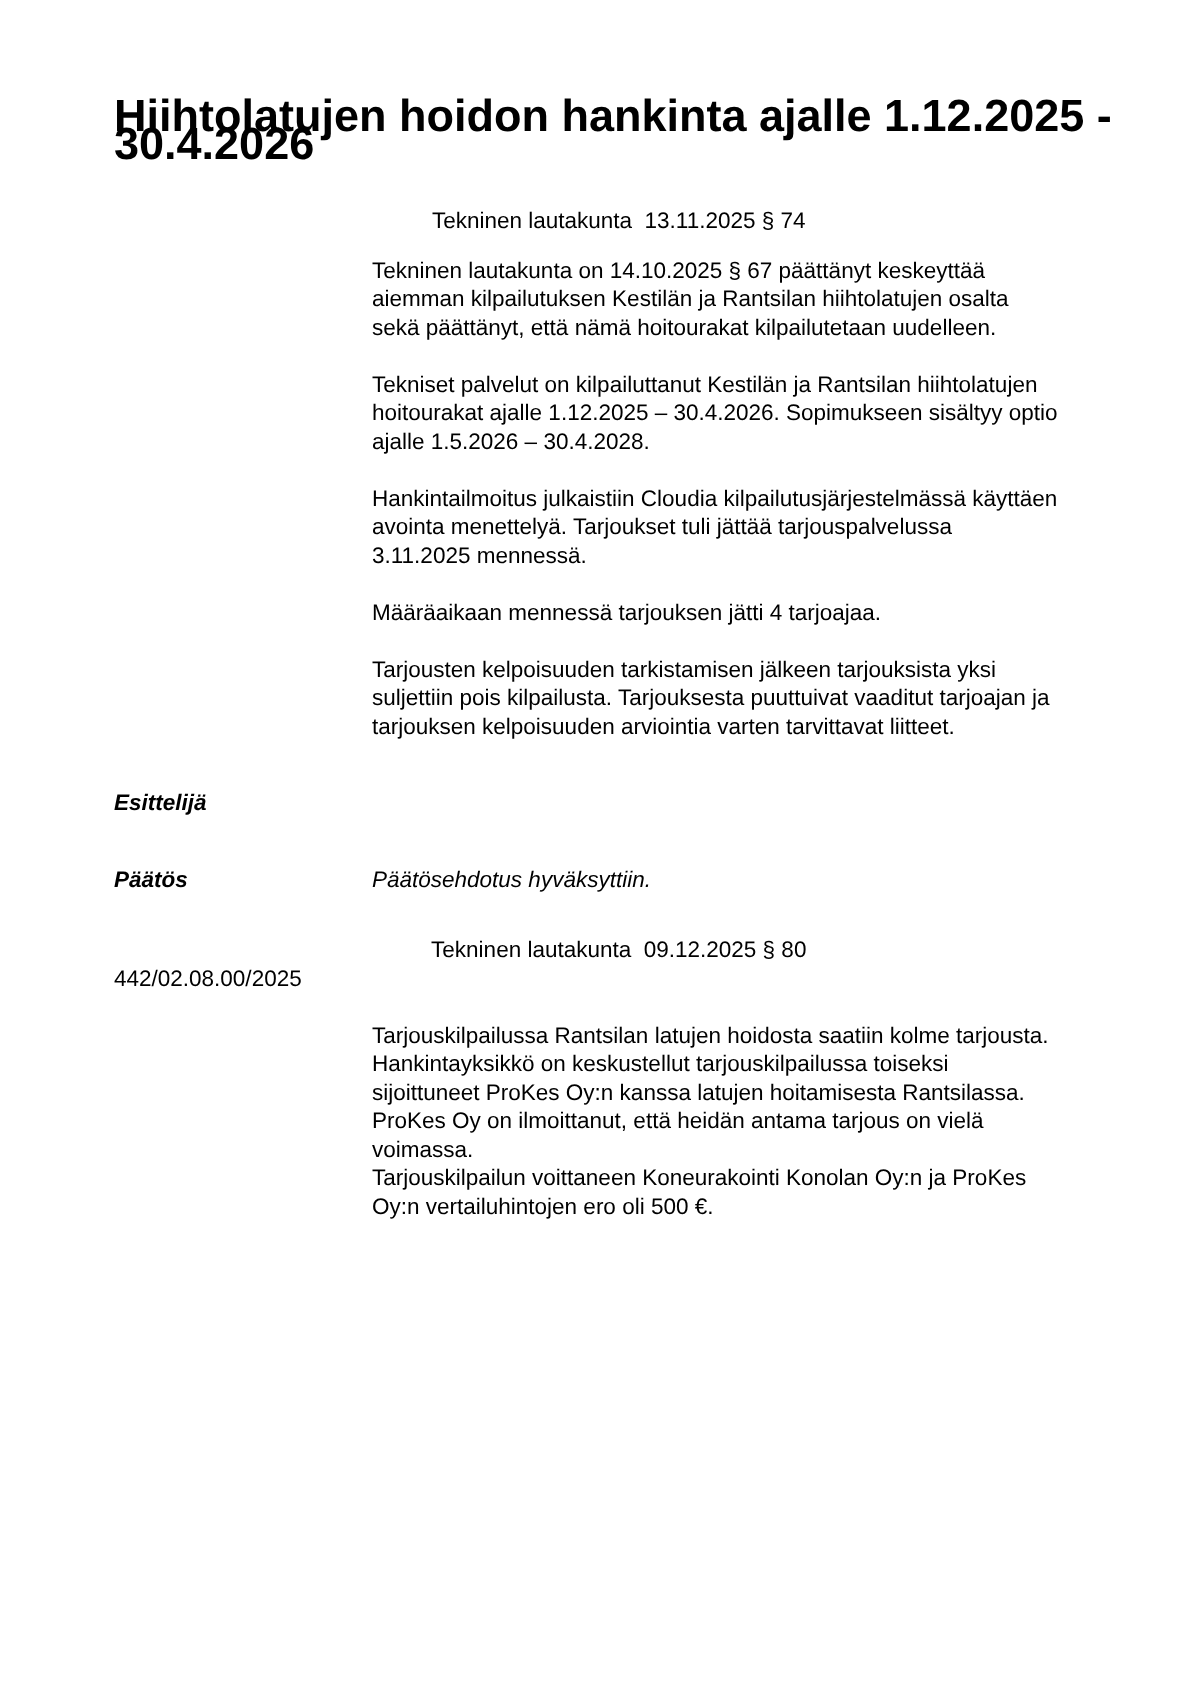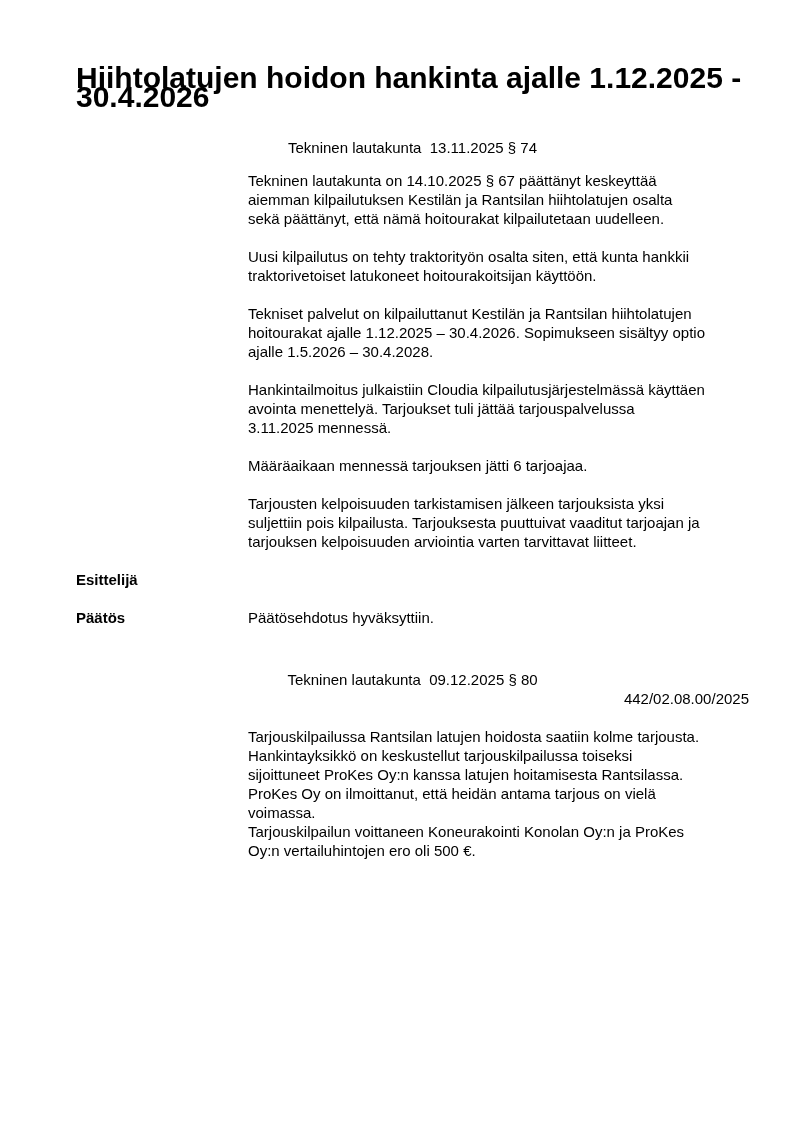--- a/index.html
+++ b/index.html
@@ -26,75 +26,73 @@
     margin: 0 0 32px 0;
   }
   .meeting-heading {
     white-space: pre-wrap;
     margin: 0;
     text-align: center;
   }
   .case-number {
     white-space: pre-wrap;
     margin: 0;
-    text-align: right;
   }
   .body-col {
     margin-left: 172px;
     max-width: 501px;
   }
   .para {
     white-space: pre-wrap;
     margin: 19px 0 0 0;
   }
   .para-first {
     margin-top: 14px;
   }
   .field-row {
     display: flex;
     align-items: flex-start;
-    margin-top: 19px;
+    margin-top: 32px;
+    font-style: italic;
   }
   .field-label {
     width: 172px;
     flex: 0 0 172px;
     font-weight: bold;
     white-space: pre-wrap;
   }
   .field-value {
     flex: 1 1 auto;
     max-width: 501px;
     white-space: pre-wrap;
   }
   .section2 {
-    margin-top: 43px;
+    margin-top: 28px;
   }
 </style>
 </head>
 <body>
 
 <div class="page">
 
   <h1 class="doc-title">Hiihtolatujen hoidon hankinta ajalle 1.12.2025 - 30.4.2026</h1>
 
   <div class="meeting-heading">Tekninen lautakunta  13.11.2025 § 74</div>
 
   <div class="body-col">
     <p class="para para-first">Tekninen lautakunta on 14.10.2025 § 67 päättänyt keskeyttää
 aiemman kilpailutuksen Kestilän ja Rantsilan hiihtolatujen osalta
 sekä päättänyt, että nämä hoitourakat kilpailutetaan uudelleen.</p>
-    <p class="para">Uusi kilpailutus on tehty traktorityön osalta siten, että kunta hankkii
-traktorivetoiset latukoneet hoitourakoitsijan käyttöön.</p>
     <p class="para">Tekniset palvelut on kilpailuttanut Kestilän ja Rantsilan hiihtolatujen
 hoitourakat ajalle 1.12.2025 – 30.4.2026. Sopimukseen sisältyy optio
 ajalle 1.5.2026 – 30.4.2028.</p>
     <p class="para">Hankintailmoitus julkaistiin Cloudia kilpailutusjärjestelmässä käyttäen
 avointa menettelyä. Tarjoukset tuli jättää tarjouspalvelussa
 3.11.2025 mennessä.</p>
-    <p class="para">Määräaikaan mennessä tarjouksen jätti 6 tarjoajaa.</p>
+    <p class="para">Määräaikaan mennessä tarjouksen jätti 4 tarjoajaa.</p>
     <p class="para">Tarjousten kelpoisuuden tarkistamisen jälkeen tarjouksista yksi
 suljettiin pois kilpailusta. Tarjouksesta puuttuivat vaaditut tarjoajan ja
 tarjouksen kelpoisuuden arviointia varten tarvittavat liitteet.</p>
   </div>
 
   <div class="field-row">
     <div class="field-label">Esittelijä</div>
   </div>
 
 

